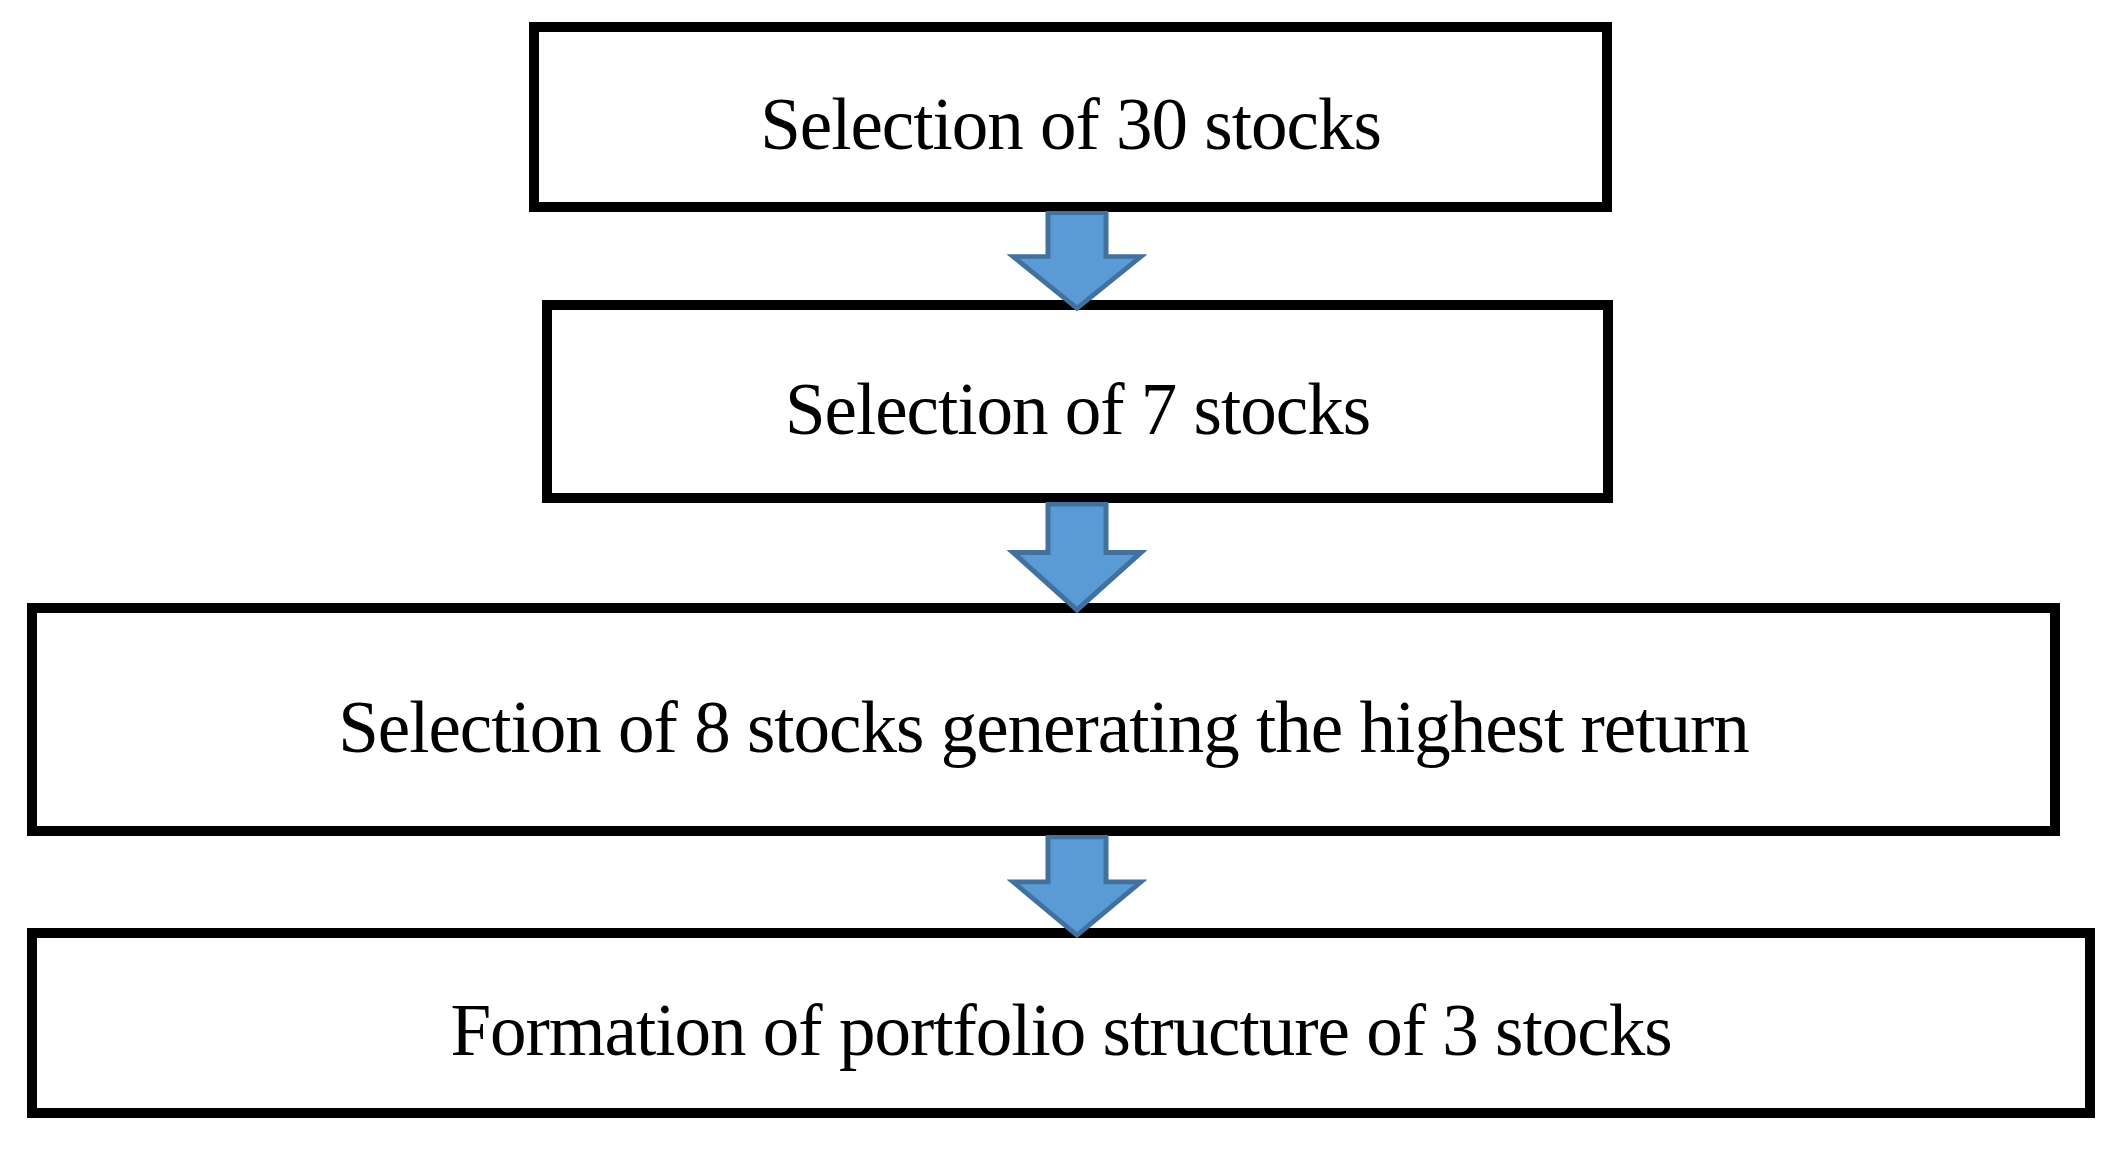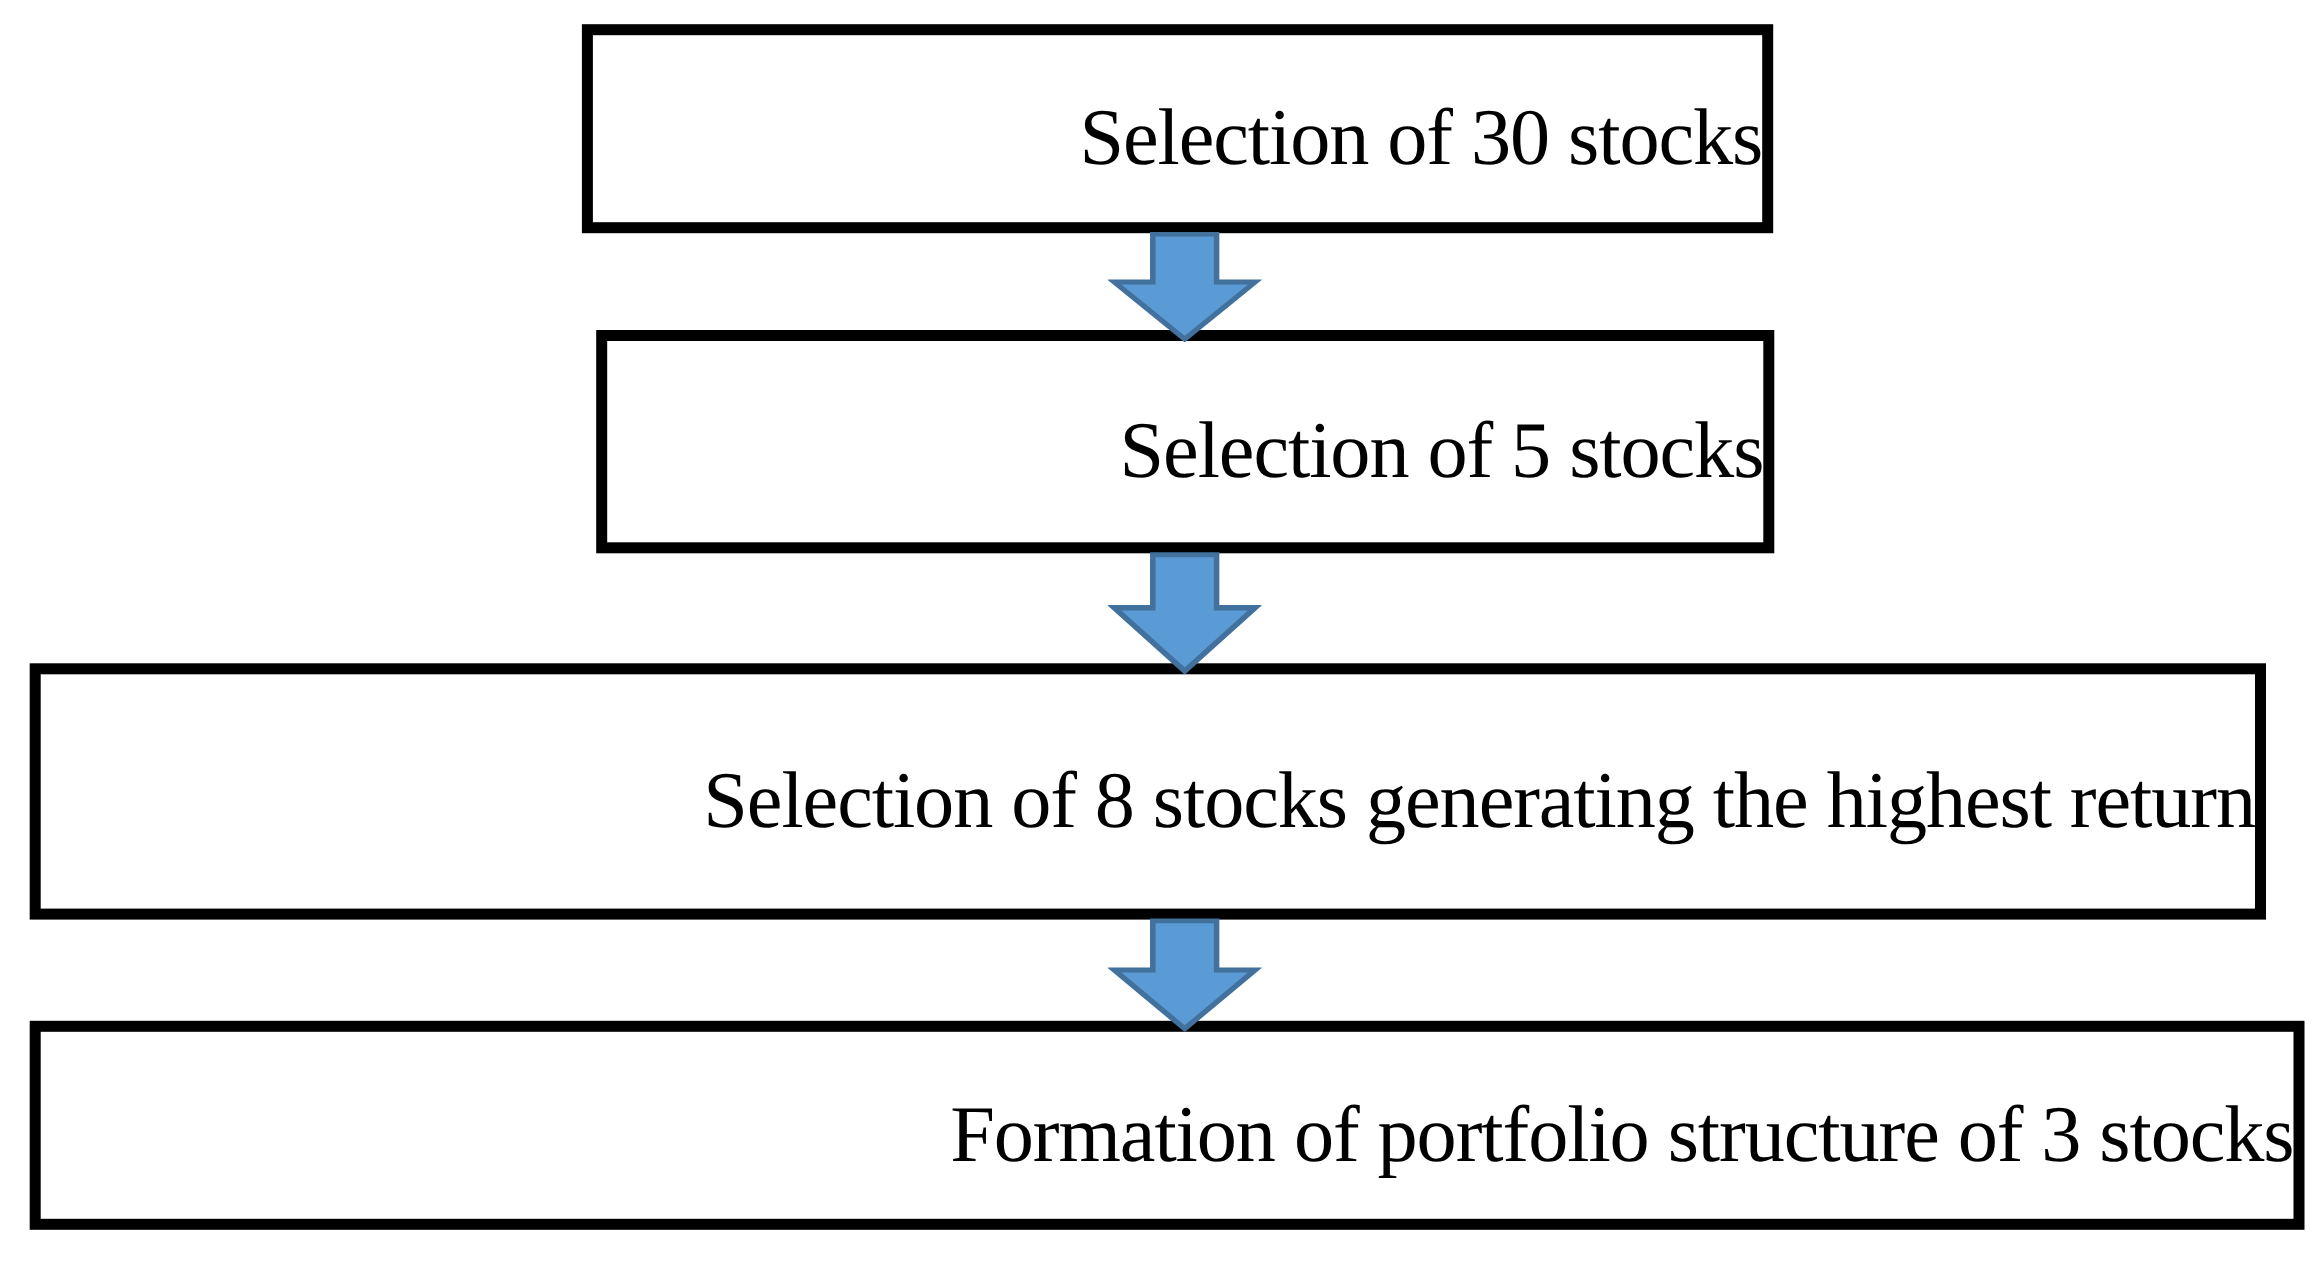--- a/index.html
+++ b/index.html
@@ -10,21 +10,21 @@
     font-family:"Liberation Serif","DejaVu Serif",serif;
     overflow:hidden;
   }
   .flow-box{
     position:absolute;
     box-sizing:border-box;
     background:#fff;
     border:10px solid var(--box-border,#000);
     display:flex;
     align-items:center;
-    justify-content:flex-end;
+    justify-content:center;
     padding-top:16px; 
   }
   .flow-box .label{
     font-size:73px;
     color:var(--text,#000);
     white-space:nowrap;
     letter-spacing:-1px;
   }
   .box1{left:529px;top:22px;width:1083px;height:190px;}
   .box2{left:542px;top:300px;width:1071px;height:203px;}
@@ -56,21 +56,21 @@
     <span class="label">Selection of 30 stocks</span>
   </div>
 
   <div class="arrow arrow1">
     <svg viewBox="0 0 140 110" preserveAspectRatio="none" aria-hidden="true">
       <polygon points="41,2 99,2 99,50 134,50 70,107 6,50 41,50"></polygon>
     </svg>
   </div>
 
   <div class="flow-box box2">
-    <span class="label">Selection of 5 stocks</span>
+    <span class="label">Selection of 7 stocks</span>
   </div>
 
   <div class="arrow arrow2">
     <svg viewBox="0 0 140 110" preserveAspectRatio="none" aria-hidden="true">
       <polygon points="41,2 99,2 99,50 134,50 70,107 6,50 41,50"></polygon>
     </svg>
   </div>
 
   <div class="flow-box box3">
     <span class="label">Selection of 8 stocks generating the highest return</span>

